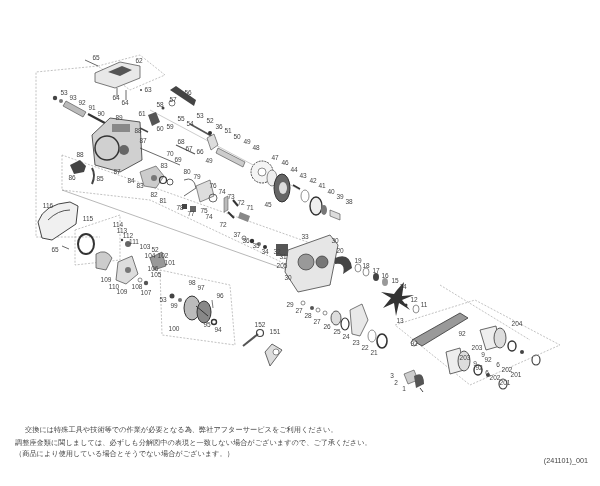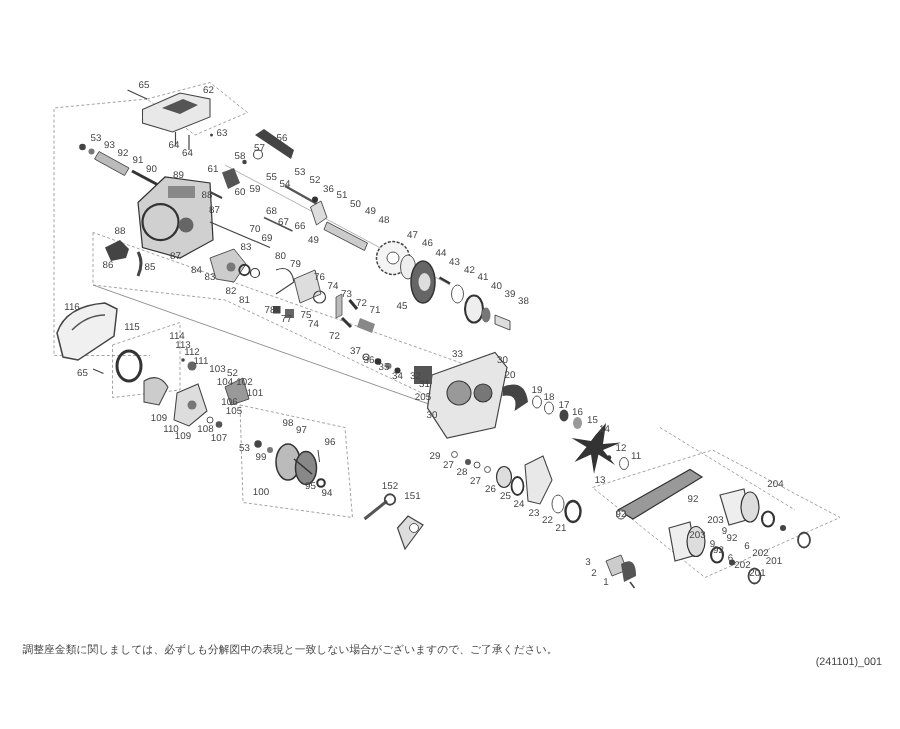--- a/index.html
+++ b/index.html
@@ -6,21 +6,21 @@
   body { width: 600px; height: 486px; position: relative; overflow: hidden;
          font-family: "Liberation Sans", sans-serif; color: #333; }
   #diagram { position: absolute; left: 0; top: 0; width: 600px; height: 400px; }
   .lbl { position: absolute; font-size: 6.5px; color: #444; line-height: 1;
          font-family: "Liberation Sans", sans-serif; white-space: nowrap;
          transform: translate(-50%, -50%); }
   #notes { position: absolute; left: 15px; top: 425px; width: 570px;
            font-size: 7.2px; color: #444; line-height: 1.45; }
   #notes .indent { padding-left: 10px; }
   #notes .gap { margin-top: 3px; }
-  #code { position: absolute; right: 12px; top: 436px; font-size: 7.2px; color: #444; }
+  #code { position: absolute; right: 12px; top: 456px; font-size: 7.2px; color: #444; }
 </style>
 </head>
 <body>
 
 <div id="diagram">
   <svg width="600" height="400" viewBox="0 0 600 400" style="position:absolute;left:0;top:0">
     <g fill="none" stroke="#999" stroke-width="0.6" stroke-dasharray="2,1.5">
 
       <polyline points="98,66 36,72 36,237 100,237"></polyline>
       <polyline points="98,66 140,55 165,75 130,90 98,66"></polyline>
@@ -340,15 +340,17 @@
       <span class="lbl" style="left: 487px; top: 373px;">6</span>
       <span class="lbl" style="left: 495px; top: 378px;">202</span>
       <span class="lbl" style="left: 505px; top: 383px;">201</span>
       <span class="lbl" style="left: 392px; top: 376px;">3</span>
       <span class="lbl" style="left: 396px; top: 383px;">2</span>
       <span class="lbl" style="left: 404px; top: 389px;">1</span>
     </div>
 </div>
 
 <div id="notes">
+  <div class="indent">交換には特殊工具や技術等での作業が必要となる為、弊社アフターサービスをご利用ください。</div>
   <div class="gap">調整座金類に関しましては、必ずしも分解図中の表現と一致しない場合がございますので、ご了承ください。</div>
+  <div>（商品により使用している場合とそうでない場合がございます。）</div>
 </div>
 <div id="code">(241101)_001</div>
 
 </body></html>

